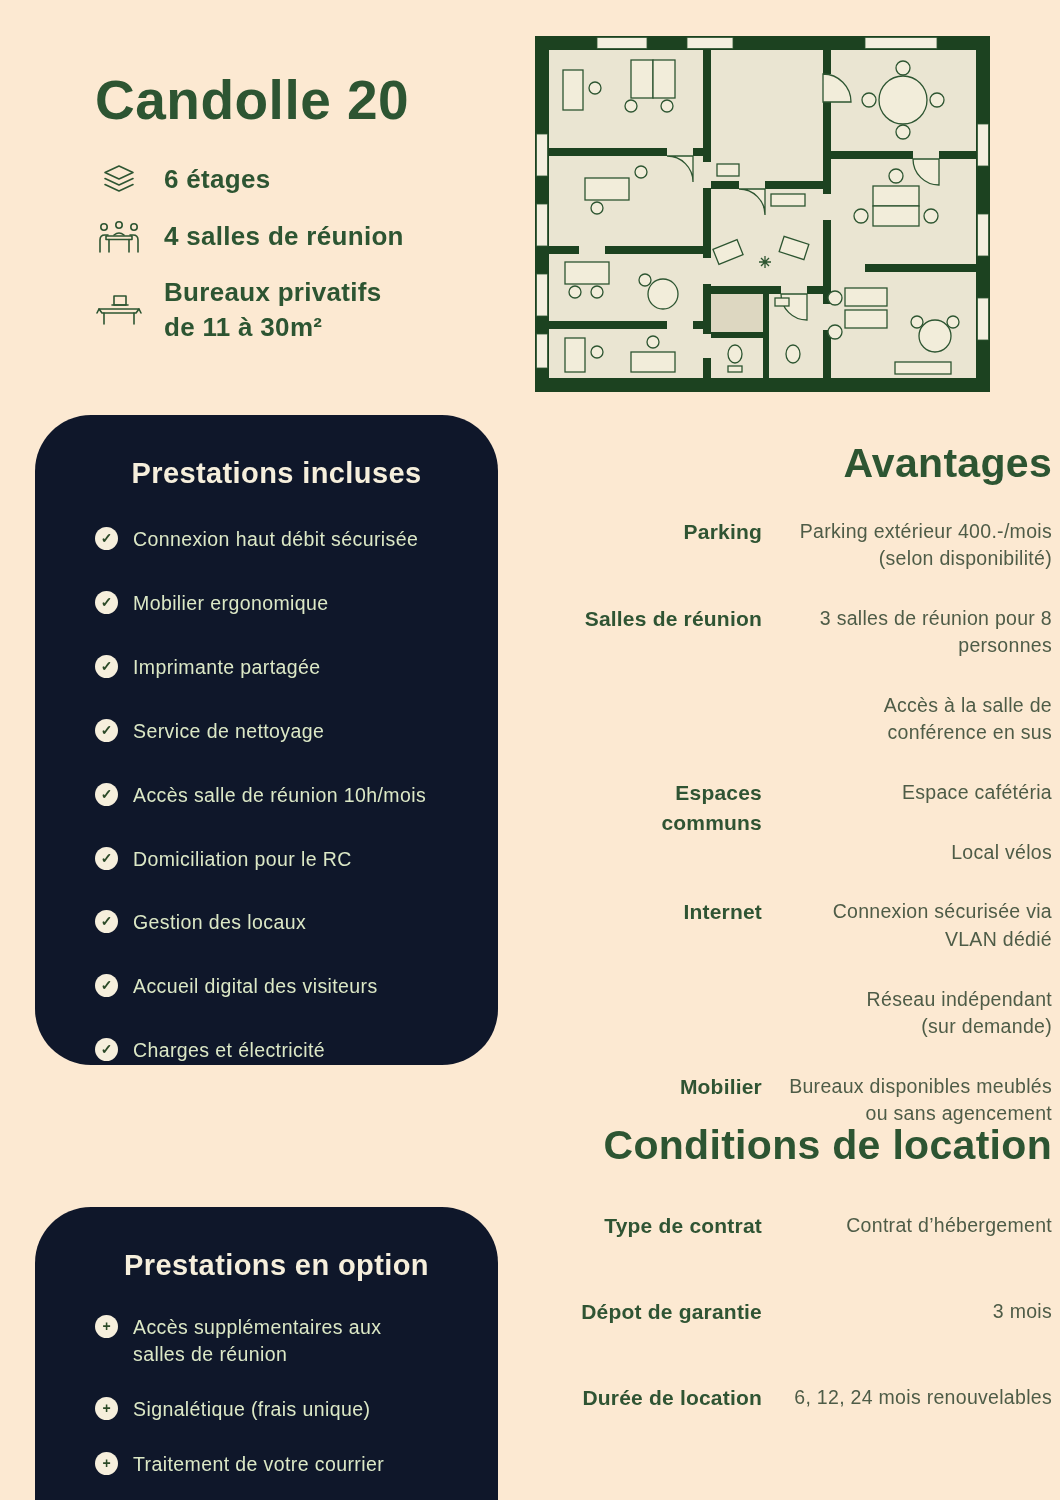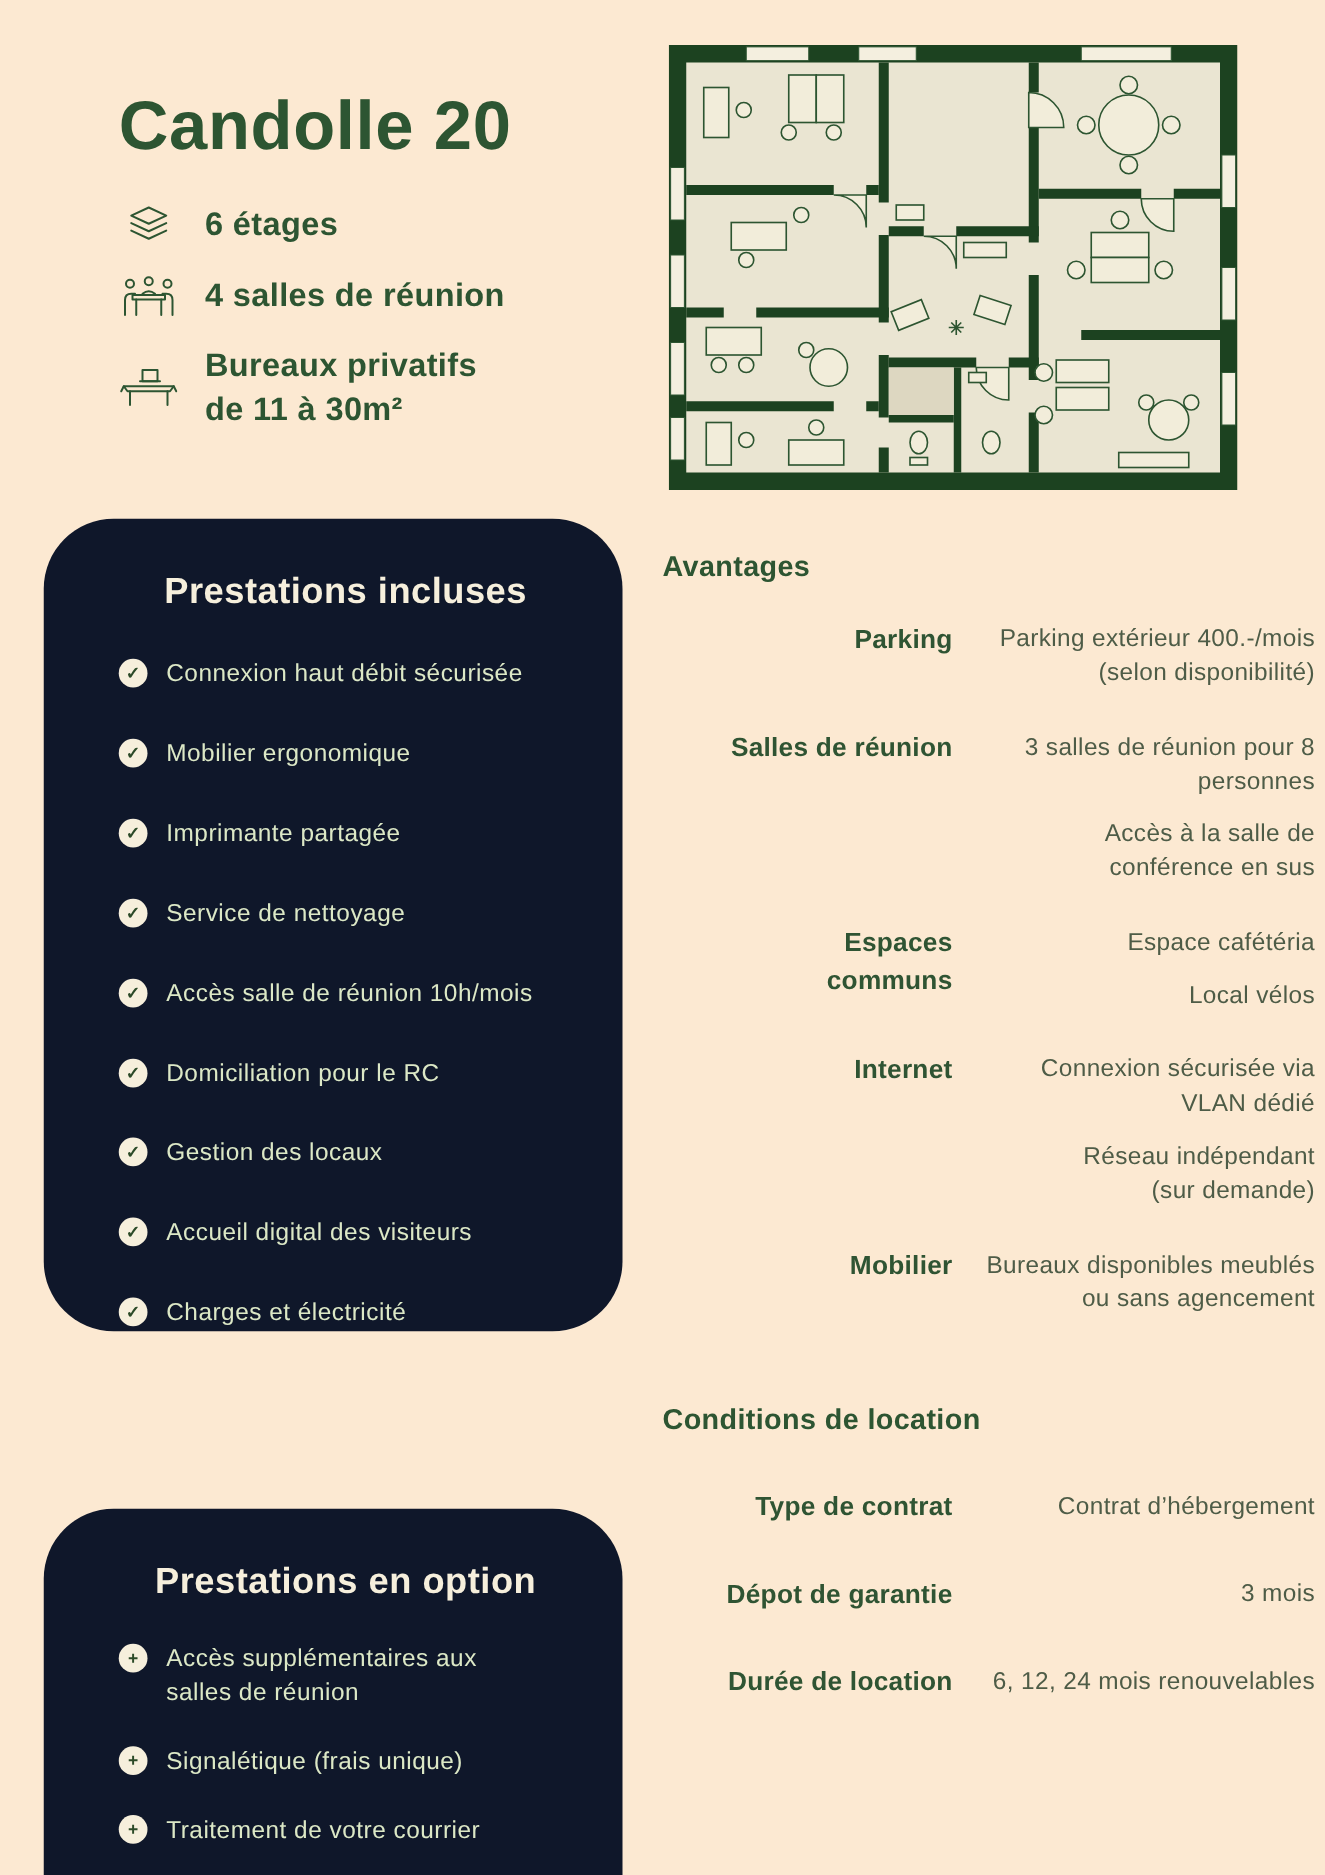--- a/index.html
+++ b/index.html
@@ -70,36 +70,36 @@
   .item-text{
     font-size:19.5px; color:#dce8c6; letter-spacing:0.4px;
     line-height:1.38; white-space:pre-line;
   }
 
   
   .info-section{ position:absolute; left:530px; width:522px; }
   .sec-avantages{ top:440px; }
   .sec-conditions{ top:1122px; }
   .info-section h2{
-    font-size:23px; font-weight:700; color:#2d5532; letter-spacing:0.3px;
+    font-size:41px; font-weight:700; color:#2d5532; letter-spacing:0.3px;text-align:right;
   }
   .info-rows{ display:flex; flex-direction:column;text-align:right; }
   .sec-avantages .info-rows{ margin-top:30px; gap:31px; }
-  .sec-conditions .info-rows{ margin-top:42px; gap:40px; }
+  .sec-conditions .info-rows{ margin-top:42px; gap:56px; }
   .info-row{ display:grid; grid-template-columns:232px 1fr; }
   .info-label{
     font-size:21px; font-weight:700; color:#2f5433;
     line-height:1.42; white-space:pre-line; letter-spacing:0.2px;
   }
   .info-values{ padding-top:1px; }
   .info-value{
     font-size:19.5px; color:#4e5c47; letter-spacing:0.3px;
     line-height:1.4; white-space:pre-line;
   }
-  .info-value + .info-value{ margin-top:15px; }
+  .info-value + .info-value{ margin-top:33px; }
 
   
   .wall{ fill:#1c4220; }
   .floor{ fill:#eae5d2; }
   .furn{ stroke:#2d5531; stroke-width:1.3; fill:#f2edda; }
   .furn-n{ stroke:#2d5531; stroke-width:1.3; fill:none; }
   .win{ fill:#f4efdf; stroke:#2d5531; stroke-width:0.8; }
   .tile{ fill:#ddd7c1; }
 </style>
 </head>

